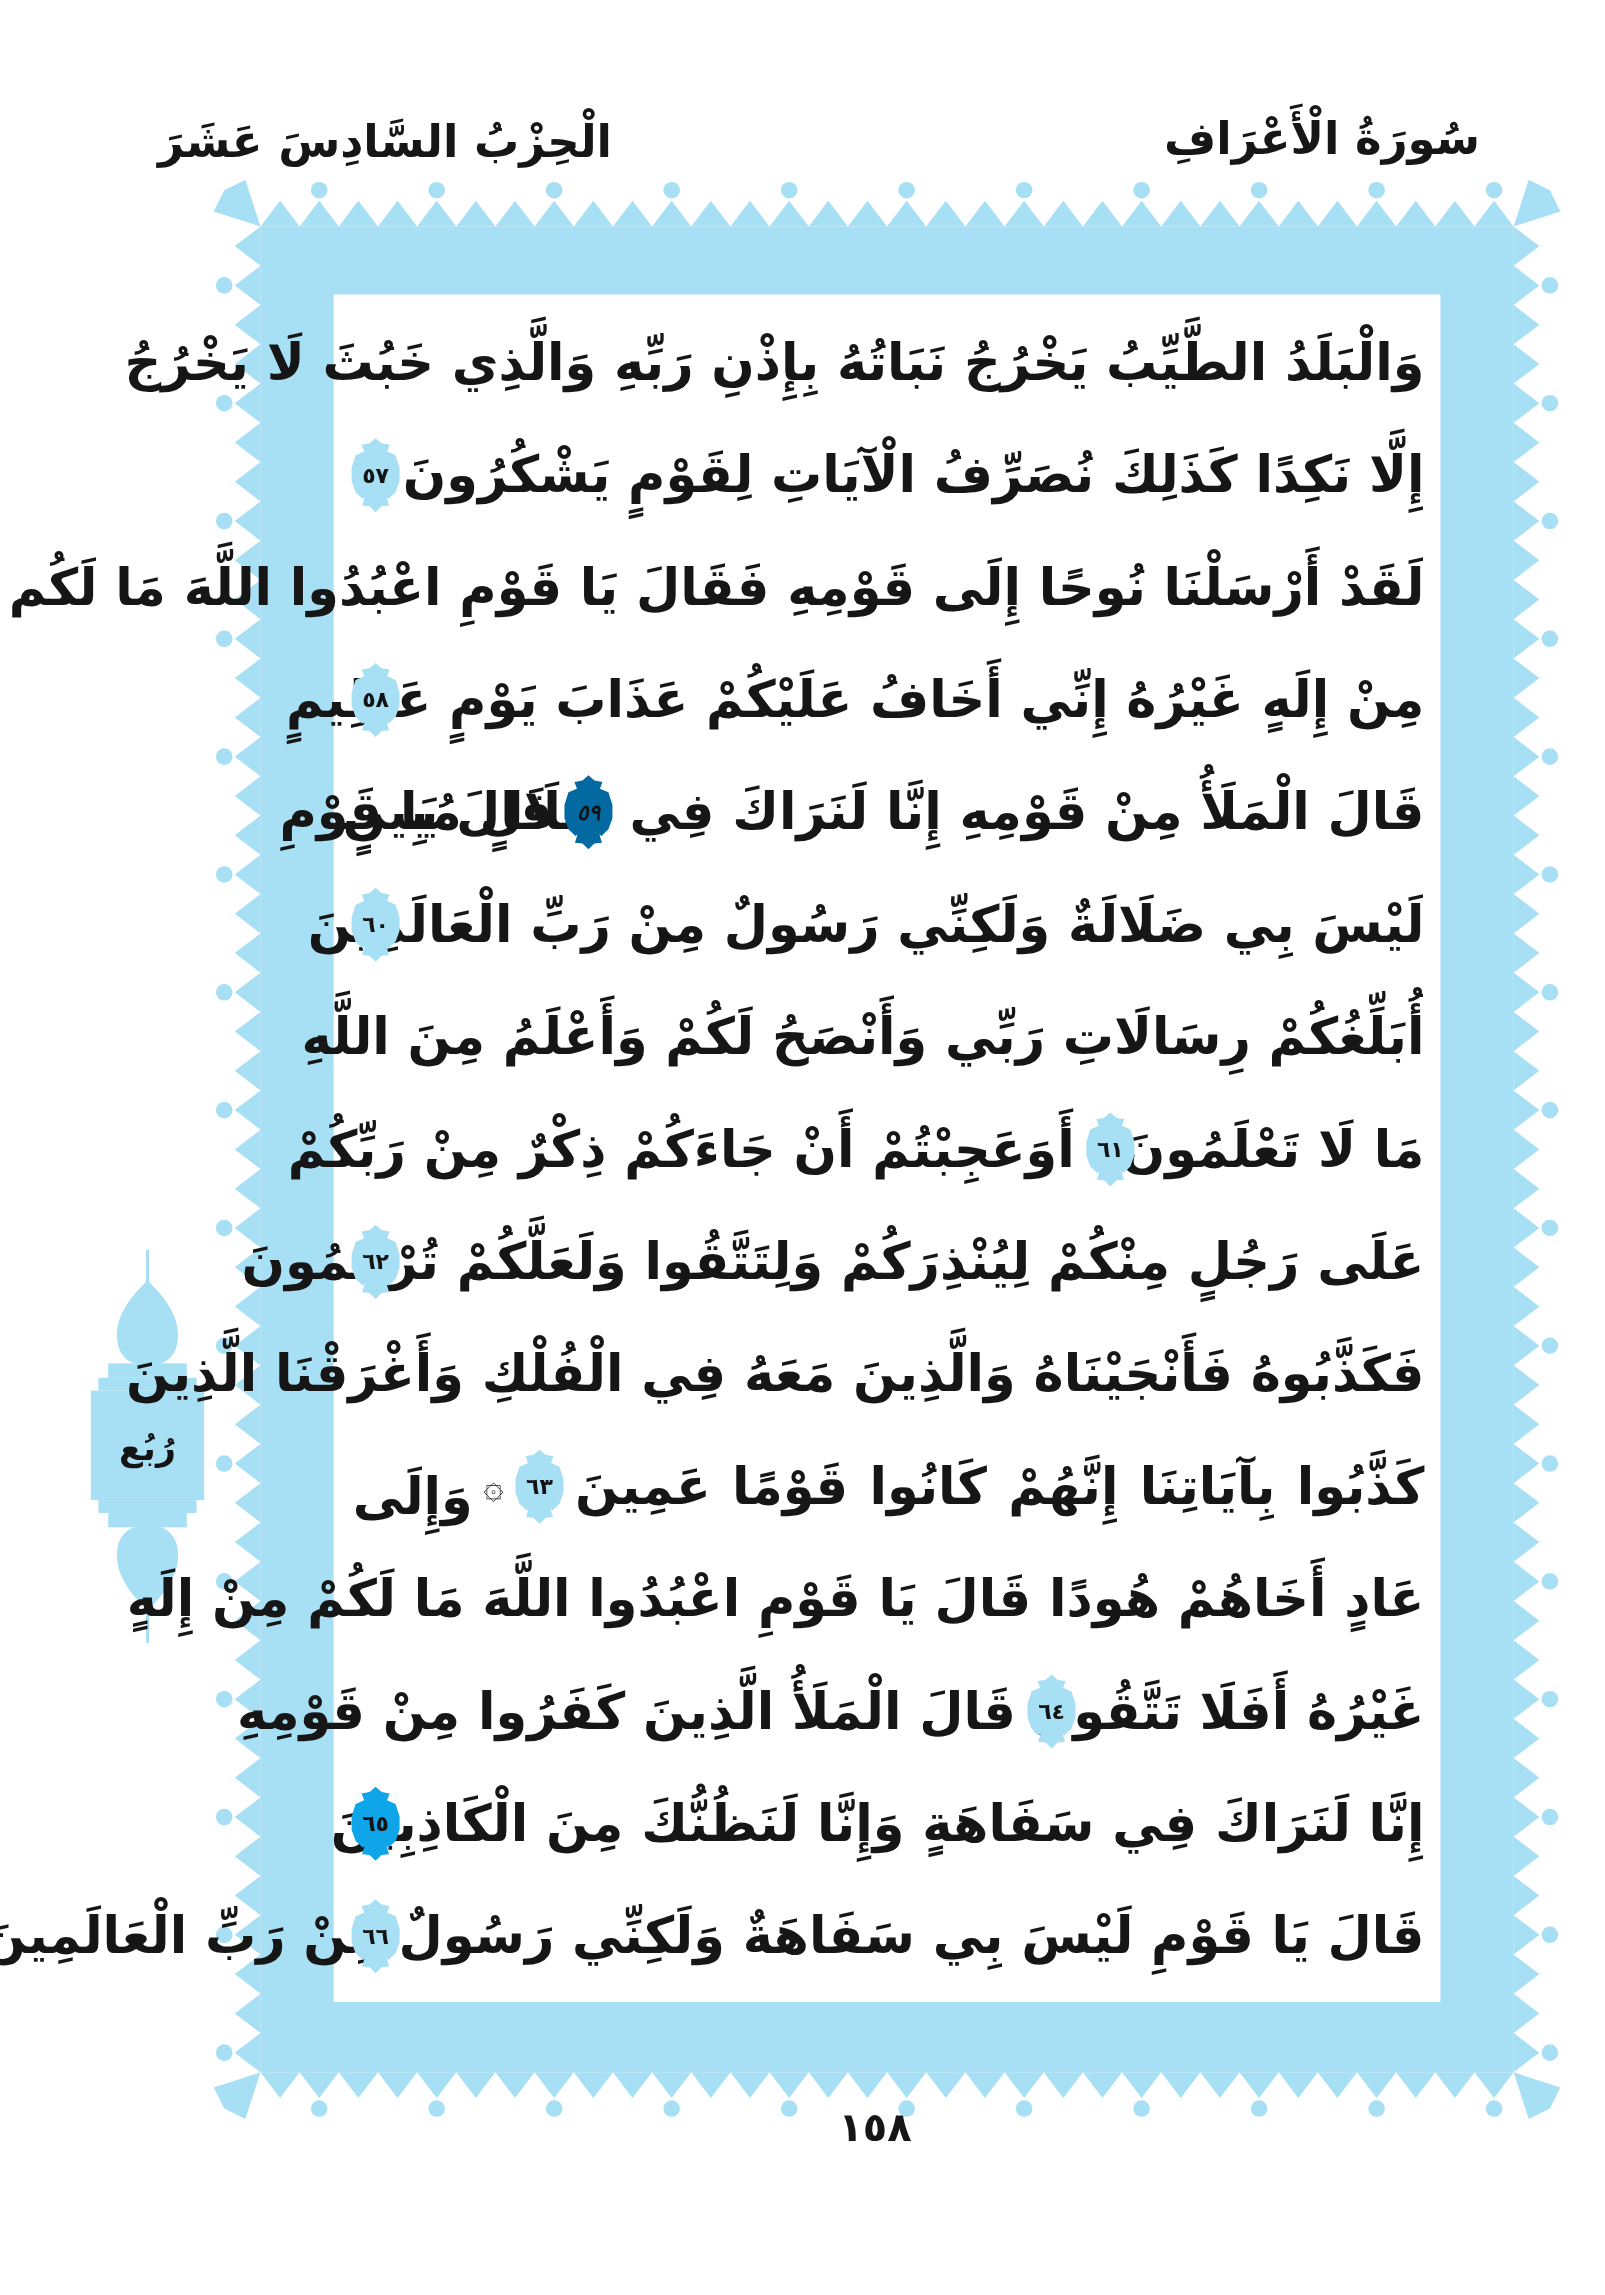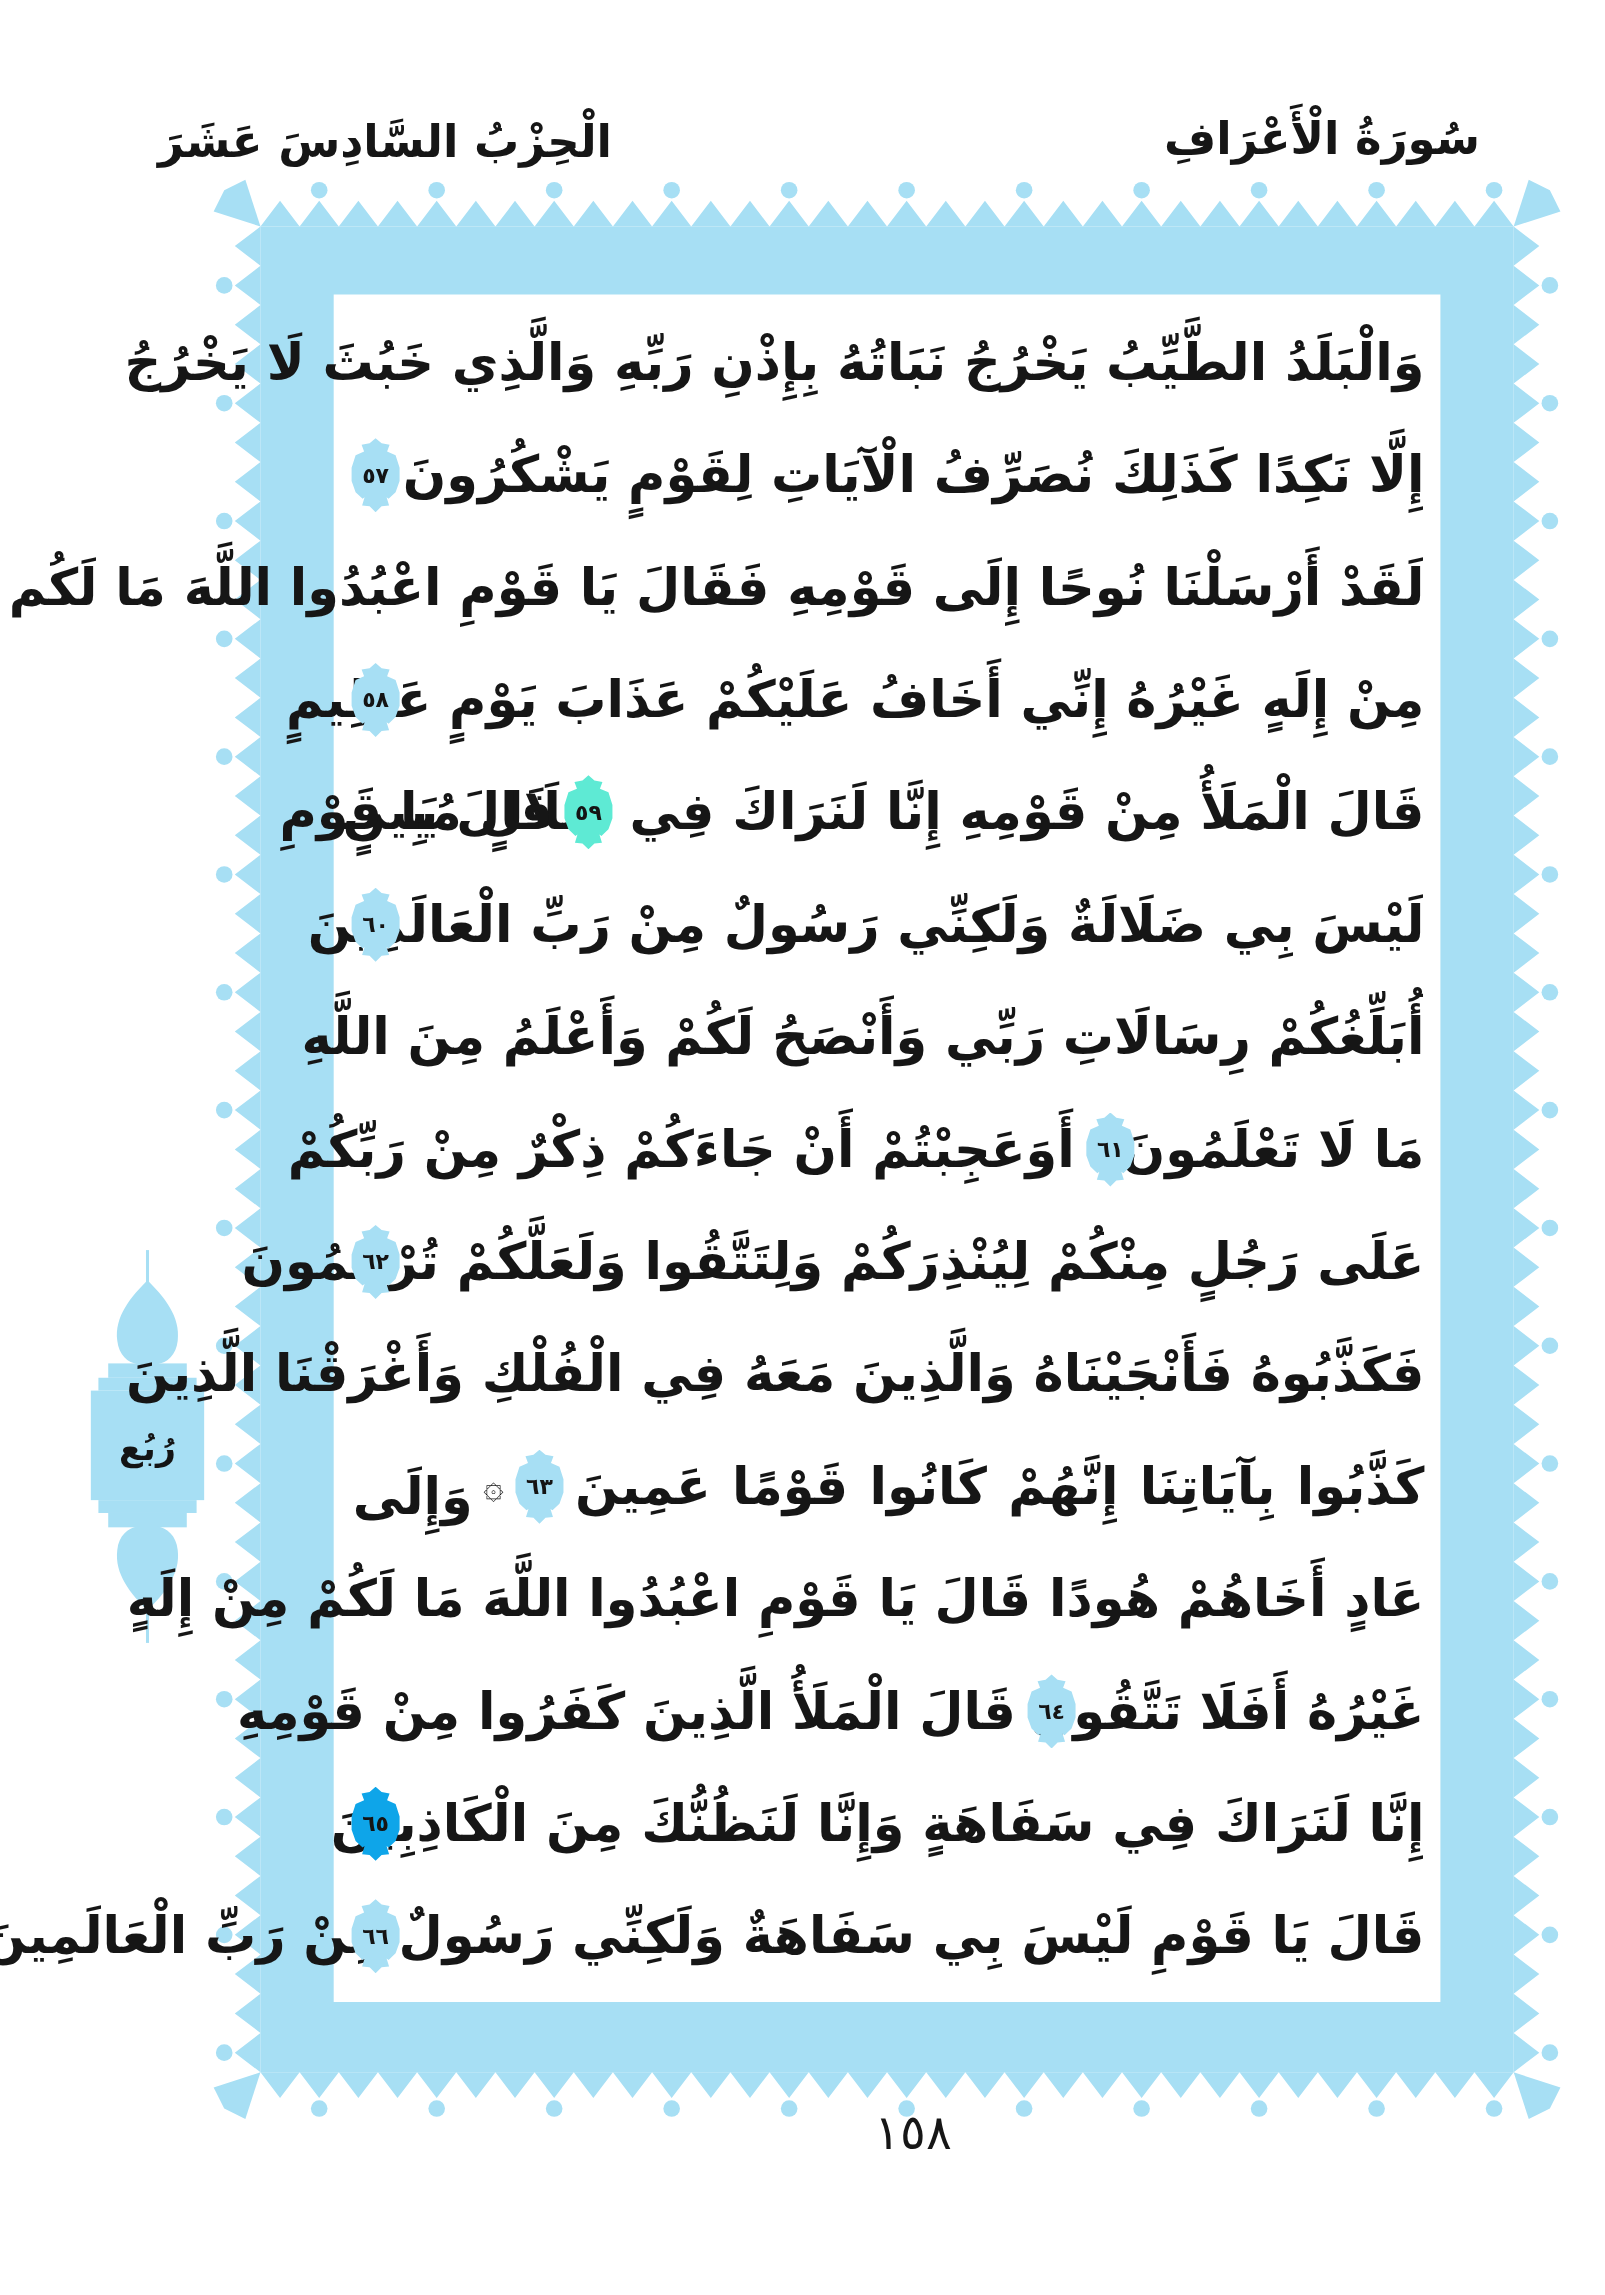--- a/index.html
+++ b/index.html
@@ -30,22 +30,22 @@
     text-align:justify;text-align-last:justify;overflow:visible;min-width:0;
   }
   .ayah-marker{
     flex:0 0 auto;width:50px;height:74px;
     display:flex;align-items:center;justify-content:center;
     font-size:22px;font-weight:700;color:#141414;
     clip-path:polygon(50% 0%,62% 7%,78% 9%,73% 18%,90% 23%,98% 40%,98% 58%,90% 73%,76% 82%,72% 80%,77% 91%,62% 92%,50% 100%,38% 92%,23% 91%,28% 80%,24% 82%,10% 73%,2% 58%,2% 40%,10% 23%,27% 18%,22% 9%,38% 7%);
   }
   .hizb-star{flex:0 0 auto;font-size:35px;font-weight:400;color:#161616;line-height:1;}
   #page-number{
-    position:absolute;top:2104px;left:762px;width:302px;text-align:center;
-    font-size:48px;font-weight:400;direction:rtl;
+    position:absolute;top:2104px;left:724px;width:302px;text-align:center;
+    font-size:40px;font-weight:700;direction:rtl;
   }
   .orn-text{font-size:46px;font-weight:700;fill:#141414;font-family:"DejaVu Sans",sans-serif;}
 </style>
 </head>
 <body>
 
 <div id="header-left" class="hdr">الْحِزْبُ السَّادِسَ عَشَرَ</div>
 <div id="header-right" class="hdr">سُورَةُ الْأَعْرَافِ</div>
 
 <svg id="frame-svg" width="1605" height="2295" viewBox="0 0 2126 3040" xmlns="http://www.w3.org/2000/svg">
@@ -136,21 +136,21 @@
     </div>
     <div class="qline">
       <span class="qtext" style="flex-grow: 87;">لَقَدْ أَرْسَلْنَا نُوحًا إِلَى قَوْمِهِ فَقَالَ يَا قَوْمِ اعْبُدُوا اللَّهَ مَا لَكُم</span>
     </div>
     <div class="qline">
       <span class="qtext" style="flex-grow: 69;">مِنْ إِلَهٍ غَيْرُهُ إِنِّي أَخَافُ عَلَيْكُمْ عَذَابَ يَوْمٍ عَظِيمٍ</span>
       <span class="ayah-marker" style="background: rgb(167, 223, 244);">٥٨</span>
     </div>
     <div class="qline">
       <span class="qtext" style="flex-grow: 66;">قَالَ الْمَلَأُ مِنْ قَوْمِهِ إِنَّا لَنَرَاكَ فِي ضَلَالٍ مُبِينٍ</span>
-      <span class="ayah-marker" style="background: #5eead4;">٥٩</span>
+      <span class="ayah-marker" style="background: #0369a1; font-style: italic;">٥٩</span>
       <span class="qtext" style="flex-grow: 16;">قَالَ يَا قَوْمِ</span>
     </div>
     <div class="qline">
       <span class="qtext" style="flex-grow: 64;">لَيْسَ بِي ضَلَالَةٌ وَلَكِنِّي رَسُولٌ مِنْ رَبِّ الْعَالَمِينَ</span>
       <span class="ayah-marker" style="background: rgb(167, 223, 244);">٦٠</span>
     </div>
     <div class="qline">
       <span class="qtext" style="flex-grow: 73; margin-left: 38px;">أُبَلِّغُكُمْ رِسَالَاتِ رَبِّي وَأَنْصَحُ لَكُمْ وَأَعْلَمُ مِنَ اللَّهِ</span>
     </div>
     <div class="qline">

